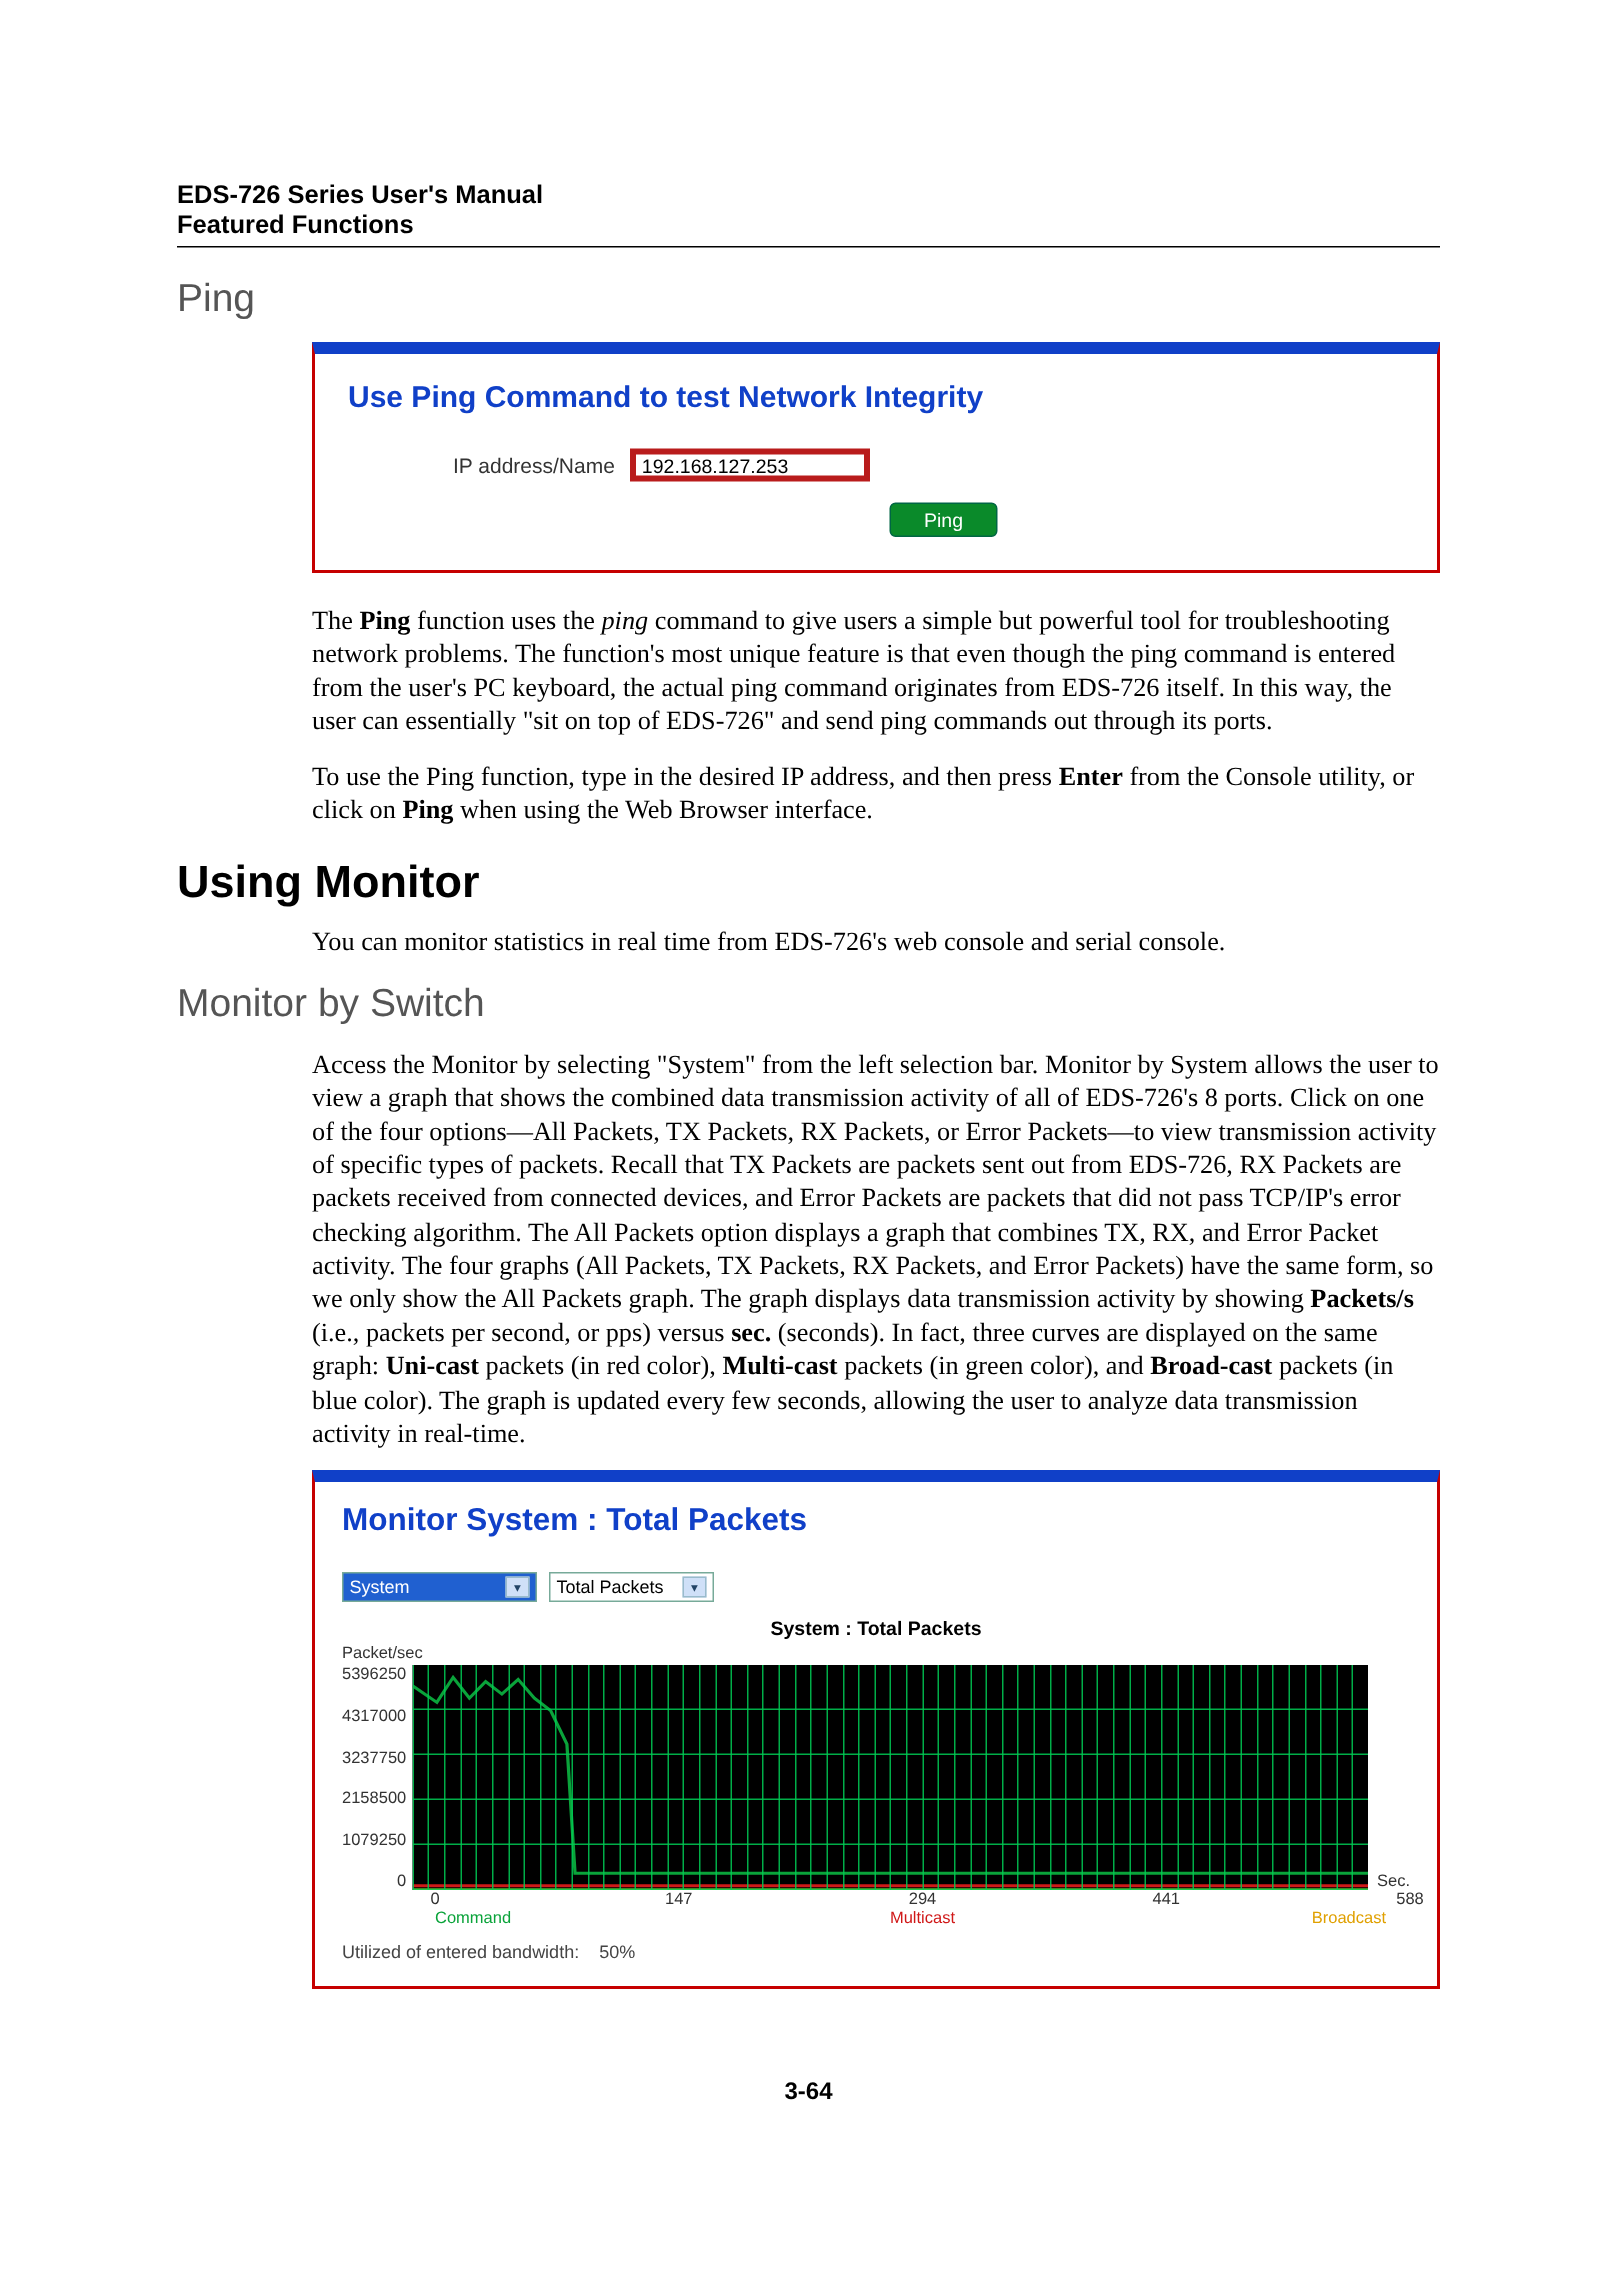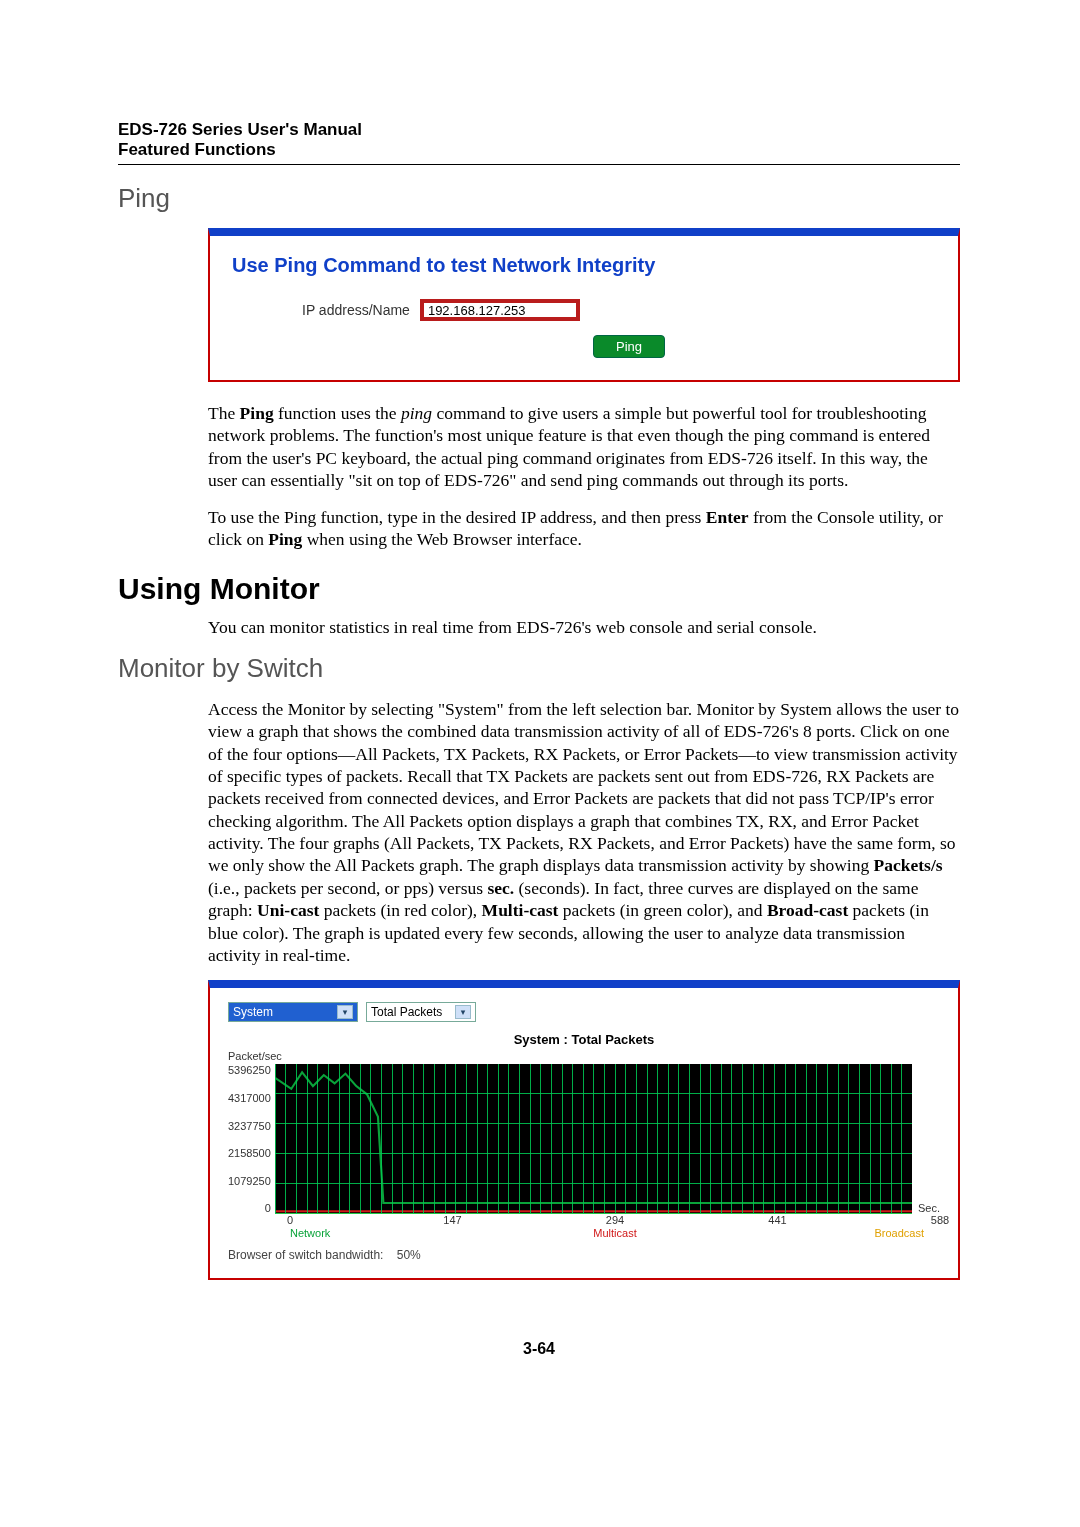--- a/index.html
+++ b/index.html
@@ -234,20 +234,21 @@
   <p class="body-p">You can monitor statistics in real time from EDS-726's web console and serial console.</p>
 </div>
 
 <div class="h2">Monitor by Switch</div>
 <div class="indent-block">
   <p class="body-p">
     <span>Access the Monitor by selecting "System" from the left selection bar. Monitor by System allows the user to view a graph that shows the combined data transmission activity of all of EDS-726's 8 ports. Click on one of the four options—All Packets, TX Packets, RX Packets, or Error Packets—to view transmission activity of specific types of packets. Recall that TX Packets are packets sent out from EDS-726, RX Packets are packets received from connected devices, and Error Packets are packets that did not pass TCP/IP's error checking algorithm. The All Packets option displays a graph that combines TX, RX, and Error Packet activity. The four graphs (All Packets, TX Packets, RX Packets, and Error Packets) have the same form, so we only show the All Packets graph. The graph displays data transmission activity by showing </span><b>Packets/s</b><span> (i.e., packets per second, or pps) versus </span><b>sec.</b><span> (seconds). In fact, three curves are displayed on the same graph: </span><b>Uni-cast</b><span> packets (in red color), </span><b>Multi-cast</b><span> packets (in green color), and </span><b>Broad-cast</b><span> packets (in blue color). The graph is updated every few seconds, allowing the user to analyze data transmission activity in real-time.</span>
   </p>
 
   <div class="panel" style="padding:14px 18px 16px 18px;">
+    <div class="panel-title" style="font-size:21px;">Monitor System : Total Packets</div>
 
     <div class="mon-controls">
       <div class="sel sel1">
         <span>System</span>
         <span class="chev">▾</span>
       </div>
       <div class="sel sel2">
         <span>Total Packets</span>
         <span class="chev">▾</span>
       </div>
@@ -333,31 +334,31 @@
             <div class="grid-v" style="left: 98.3333%;"></div>
             <div class="grid-h" style="bottom: 0%;"></div>
             <div class="grid-h" style="bottom: 20%;"></div>
             <div class="grid-h" style="bottom: 40%;"></div>
             <div class="grid-h" style="bottom: 60%;"></div>
             <div class="grid-h" style="bottom: 80%;"></div>
           </div>
         <div class="sec-label">Sec.</div>
       </div>
       <div class="xaxis" id="xaxis">
-        <span class="legend-item leg-uni">Network</span>
+        <span class="legend-item leg-uni">Command</span>
         <span class="legend-item leg-multi">Multicast</span>
         <span class="legend-item leg-broad">Broadcast</span>
       <span class="xtick" style="left: 0%;">0</span>
           <span class="xtick" style="left: 25%;">147</span>
           <span class="xtick" style="left: 50%;">294</span>
           <span class="xtick" style="left: 75%;">441</span>
           <span class="xtick" style="left: 100%;">588</span>
         </div>
     </div>
 
     <div class="util">
-      <span>Browser of switch bandwidth:</span>&nbsp;&nbsp;&nbsp;
+      <span>Utilized of entered bandwidth:</span>&nbsp;&nbsp;&nbsp;
       <span>50%</span>
     </div>
   </div>
 </div>
 
 <div class="page-num">3-64</div>
 
 </body></html>

